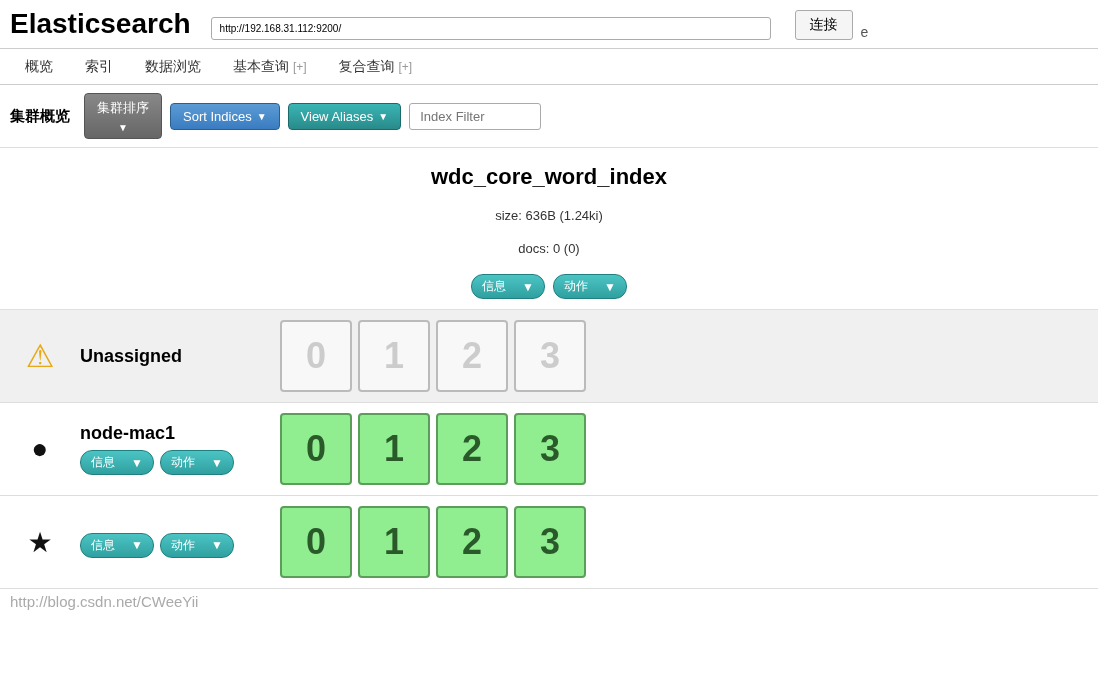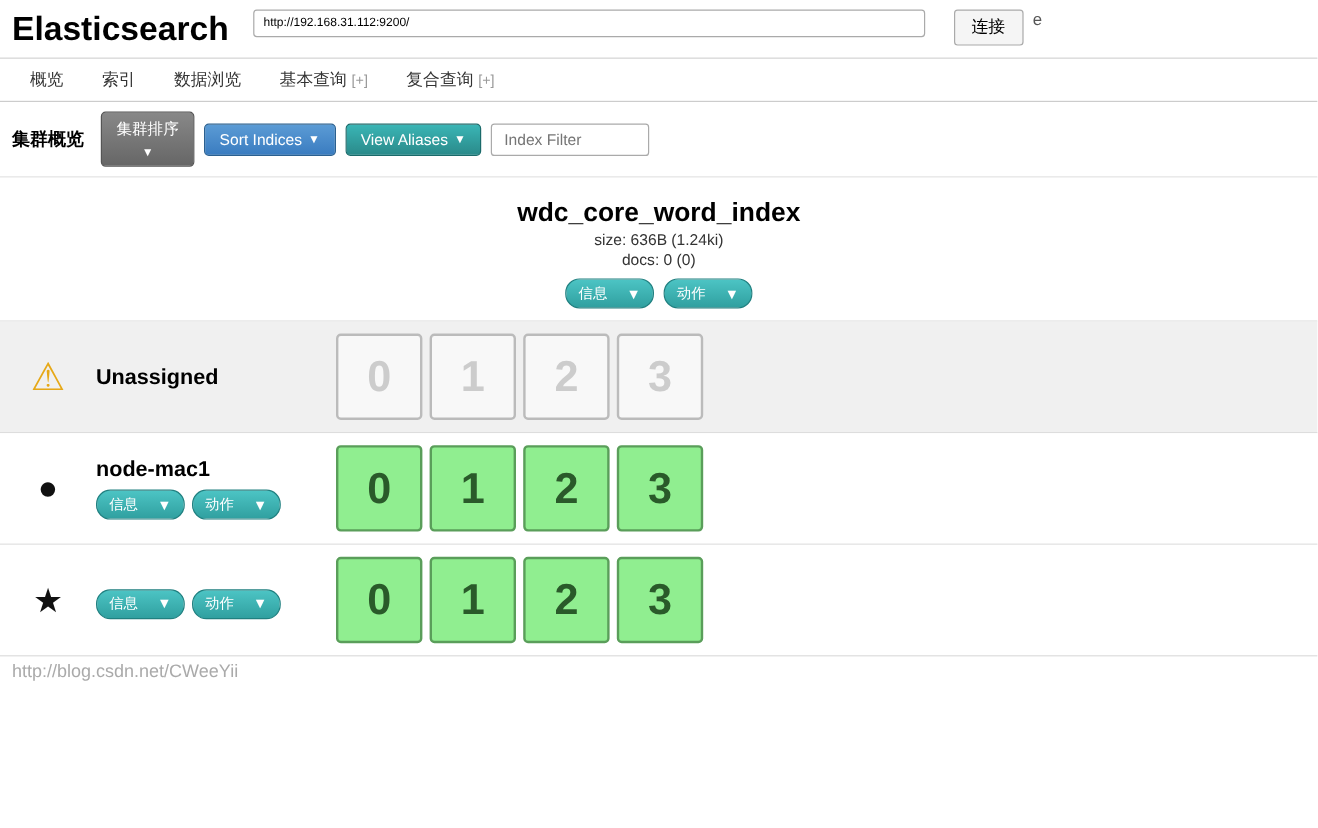--- a/index.html
+++ b/index.html
@@ -1,21 +1,21 @@
 <!DOCTYPE html>
 <html><head>
   <meta charset="utf-8">
   <style>
     * { box-sizing: border-box; margin: 0; padding: 0; }
     body { font-family: Arial, sans-serif; background: #fff; font-size: 14px; width: 1098px; }
 
     
     .header {
       display: flex;
-      align-items: flex-start;
+      align-items: flex-end;
       padding: 8px 10px;
       border-bottom: 1px solid #ccc;
       background: #fff;
     }
     .app-title {
       font-size: 28px;
       font-weight: bold;
       color: #000;
       margin-right: 20px;
     }
@@ -124,21 +124,21 @@
       border-bottom: 1px solid #e0e0e0;
     }
     .index-name {
       font-size: 22px;
       font-weight: bold;
       color: #000;
     }
     .index-meta {
       font-size: 13px;
       color: #333;
-      margin: 2px 0;
+      margin: 18px 0;
     }
     .index-actions {
       display: flex;
       justify-content: center;
       gap: 8px;
       margin-top: 8px;
     }
     .small-btn {
       display: inline-flex;
       align-items: center;

